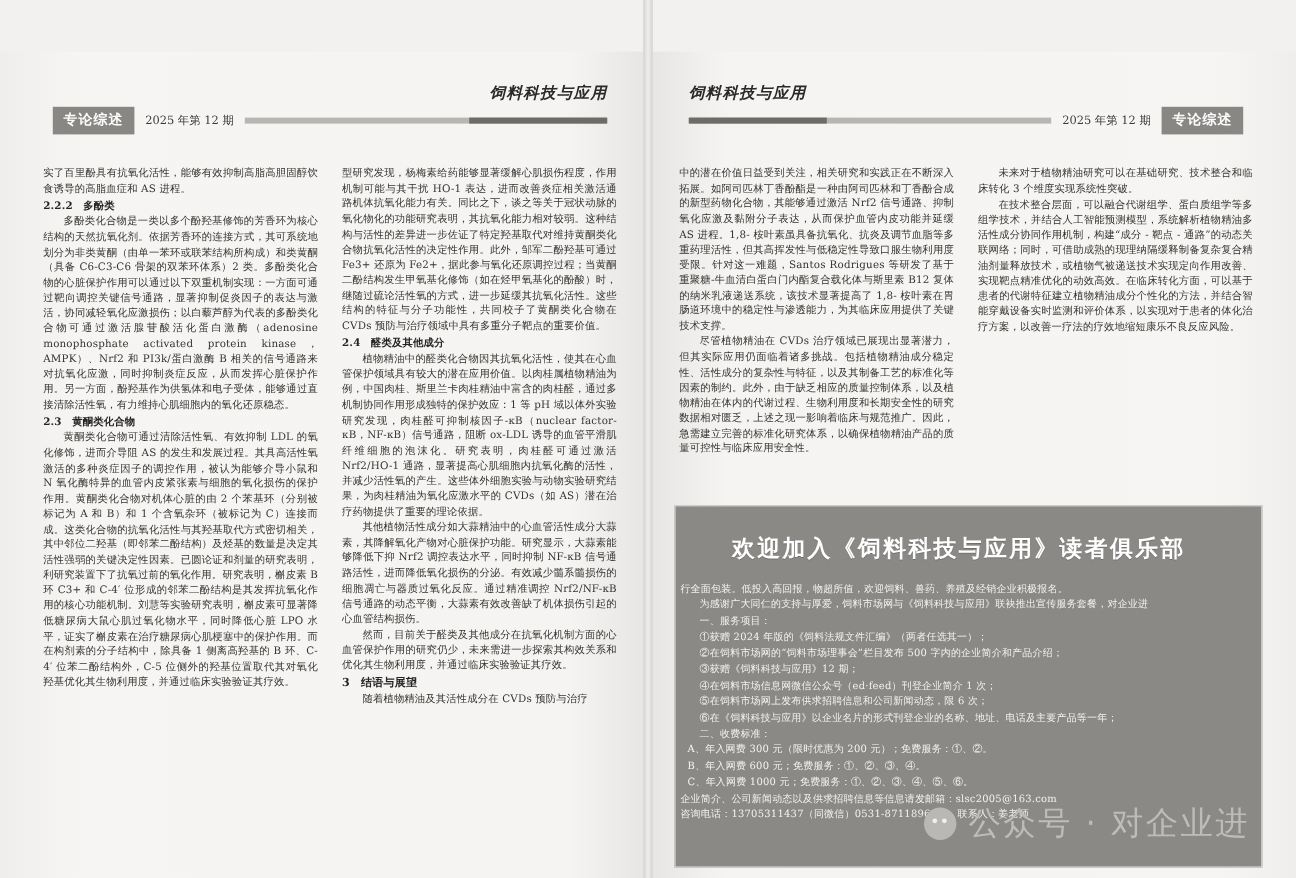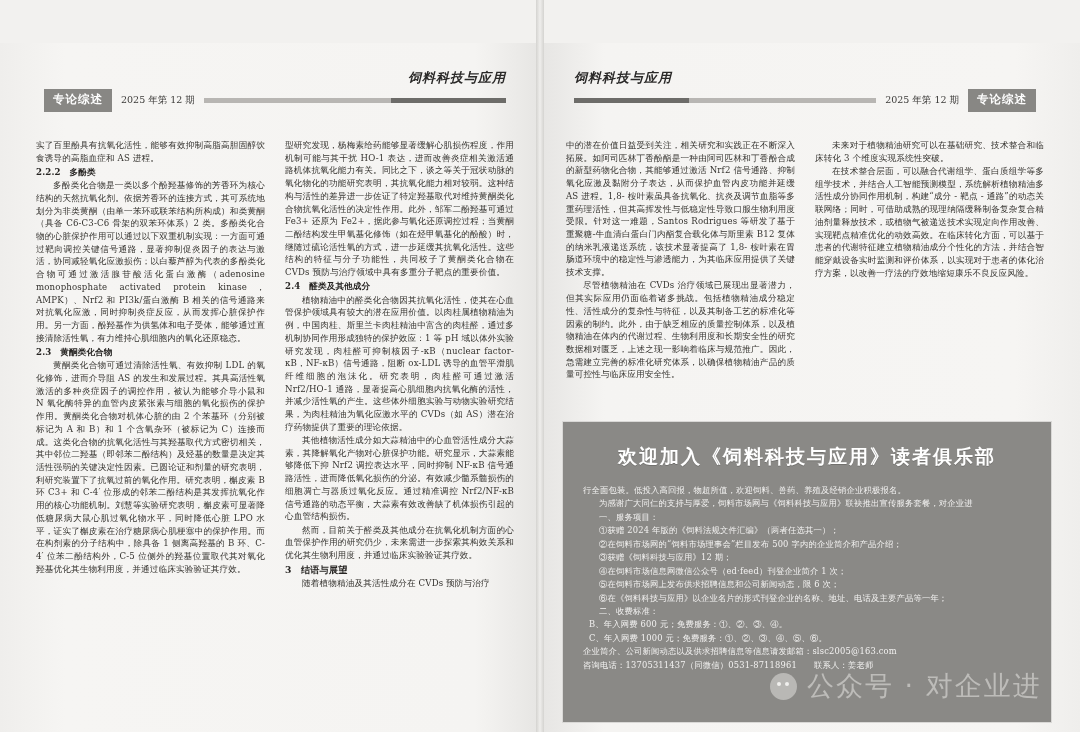--- a/index.html
+++ b/index.html
@@ -104,21 +104,21 @@
   }
 
   
   .adbox{
     position:absolute;
     left:22px;right:28px;
     top:378px;height:302px;
     background:#8a8986;
     border:1px solid #d9d8d6;
     box-sizing:border-box;
-    padding:14px 20px 10px 20px;
+    padding:14px 20px 10px 4px;
   }
   .ad-title{
     text-align:center;
     font-size:19px;font-weight:bold;
     color:#ffffff;
     font-family:"DejaVu Serif","Liberation Serif",serif;
     letter-spacing:2px;
     margin:8px 0 14px 0;
     text-shadow:0 1px 0 rgba(0,0,0,.18);
   }
@@ -237,20 +237,21 @@
       <p class="ad-line">行全面包装。低投入高回报，物超所值，欢迎饲料、兽药、养殖及经销企业积极报名。</p>
       <p class="ad-line ind">为感谢广大同仁的支持与厚爱，饲料市场网与《饲料科技与应用》联袂推出宣传服务套餐，对企业进</p>
       <p class="ad-line ind">一、服务项目：</p>
       <p class="ad-line ind">①获赠 2024 年版的《饲料法规文件汇编》（两者任选其一）；</p>
       <p class="ad-line ind">②在饲料市场网的“饲料市场理事会”栏目发布 500 字内的企业简介和产品介绍；</p>
       <p class="ad-line ind">③获赠《饲料科技与应用》12 期；</p>
       <p class="ad-line ind">④在饲料市场信息网微信公众号（ed·feed）刊登企业简介 1 次；</p>
       <p class="ad-line ind">⑤在饲料市场网上发布供求招聘信息和公司新闻动态，限 6 次；</p>
       <p class="ad-line ind">⑥在《饲料科技与应用》以企业名片的形式刊登企业的名称、地址、电话及主要产品等一年；</p>
       <p class="ad-line ind">二、收费标准：</p>
+      <p class="ad-line ind2">A、年入网费 300 元（限时优惠为 200 元）；免费服务：①、②。</p>
       <p class="ad-line ind2">B、年入网费 600 元；免费服务：①、②、③、④。</p>
       <p class="ad-line ind2">C、年入网费 1000 元；免费服务：①、②、③、④、⑤、⑥。</p>
       <p class="ad-line">企业简介、公司新闻动态以及供求招聘信息等信息请发邮箱：slsc2005@163.com</p>
       <p class="ad-line">咨询电话：13705311437（同微信）0531-87118961　　联系人：姜老师</p>
     </div>
 
     <div class="folio right">
       <span class="folio-num">37</span>
       <span class="folio-tag">饲料产业传媒</span>
     </div>

